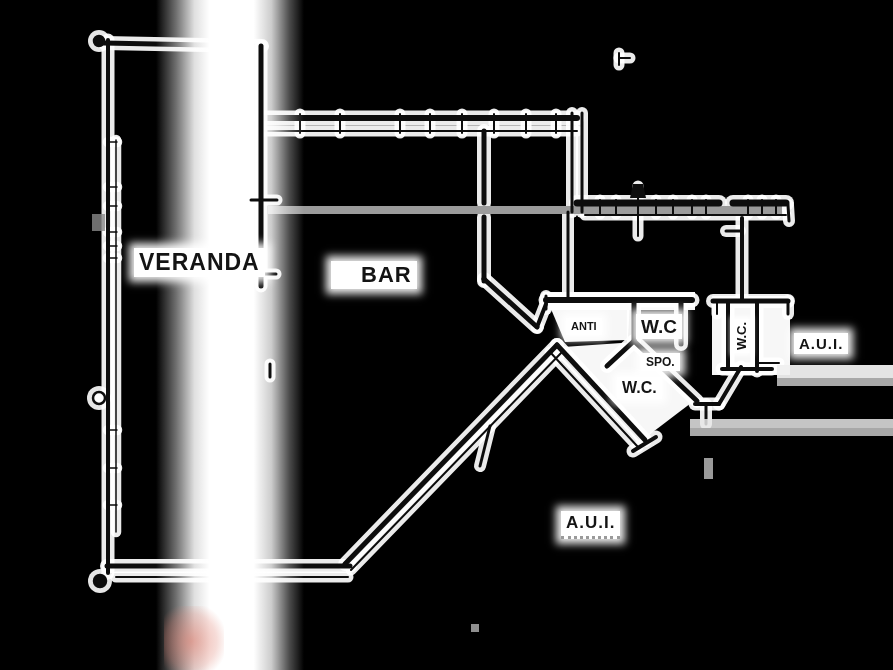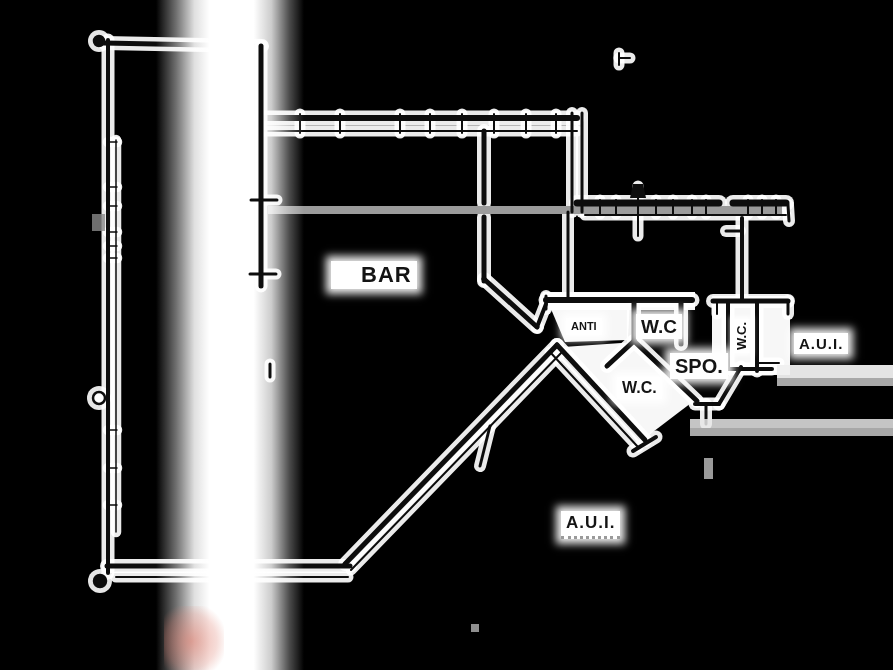--- a/index.html
+++ b/index.html
@@ -194,22 +194,23 @@
       <line x1="261" y1="46" x2="261" y2="286" stroke="#ffffff" stroke-width="13" stroke-linecap="round" stroke-opacity="0.9"></line>
       <line x1="251" y1="200" x2="277" y2="200" stroke="#ffffff" stroke-width="11" stroke-linecap="round" stroke-opacity="0.9"></line>
       <line x1="250" y1="274" x2="276" y2="274" stroke="#ffffff" stroke-width="11" stroke-linecap="round" stroke-opacity="0.9"></line>
       <line x1="270" y1="364" x2="270" y2="377" stroke="#ffffff" stroke-width="11" stroke-linecap="round" stroke-opacity="0.9"></line>
       <line x1="261" y1="46" x2="261" y2="286" stroke="#0d0d0d" stroke-width="5" stroke-linecap="round"></line>
       <line x1="251" y1="200" x2="277" y2="200" stroke="#0d0d0d" stroke-width="3" stroke-linecap="round"></line>
       <line x1="250" y1="274" x2="276" y2="274" stroke="#0d0d0d" stroke-width="3" stroke-linecap="round"></line>
       <line x1="270" y1="364" x2="270" y2="377" stroke="#0d0d0d" stroke-width="3" stroke-linecap="round"></line>
     </svg>
   <div id="labels-layer">
+      <div class="label" style="left: 134px; top: 248px; font-size: 23px; letter-spacing: 1px;">VERANDA</div>
       <div class="label" style="left: 331px; top: 261px; font-size: 22px; letter-spacing: 1px; padding-left: 30px;">BAR</div>
       <div class="label" style="left: 566px; top: 318px; font-size: 11px; letter-spacing: 0px;">ANTI</div>
       <div class="label" style="left: 636px; top: 314px; font-size: 19px; letter-spacing: 0px;">W.C</div>
-      <div class="label" style="left: 670px; top: 353px; font-size: 20px; letter-spacing: 0px;">SPO.</div>
+      <div class="label" style="left: 641px; top: 353px; font-size: 12px; letter-spacing: 0px;">SPO.</div>
       <div class="label" style="left: 617px; top: 377px; font-size: 16px; letter-spacing: 0px;">W.C.</div>
       <div class="label vert" style="left: 741px; top: 336px; font-size: 13px; letter-spacing: 0px;">W.C.</div>
       <div class="label" style="left: 794px; top: 333px; font-size: 15px; letter-spacing: 1px;">A.U.I.</div>
       <div class="label dotted" style="left: 561px; top: 511px; font-size: 17px; letter-spacing: 1px;">A.U.I.</div>
     </div>
 </div>
 
 </body></html>

